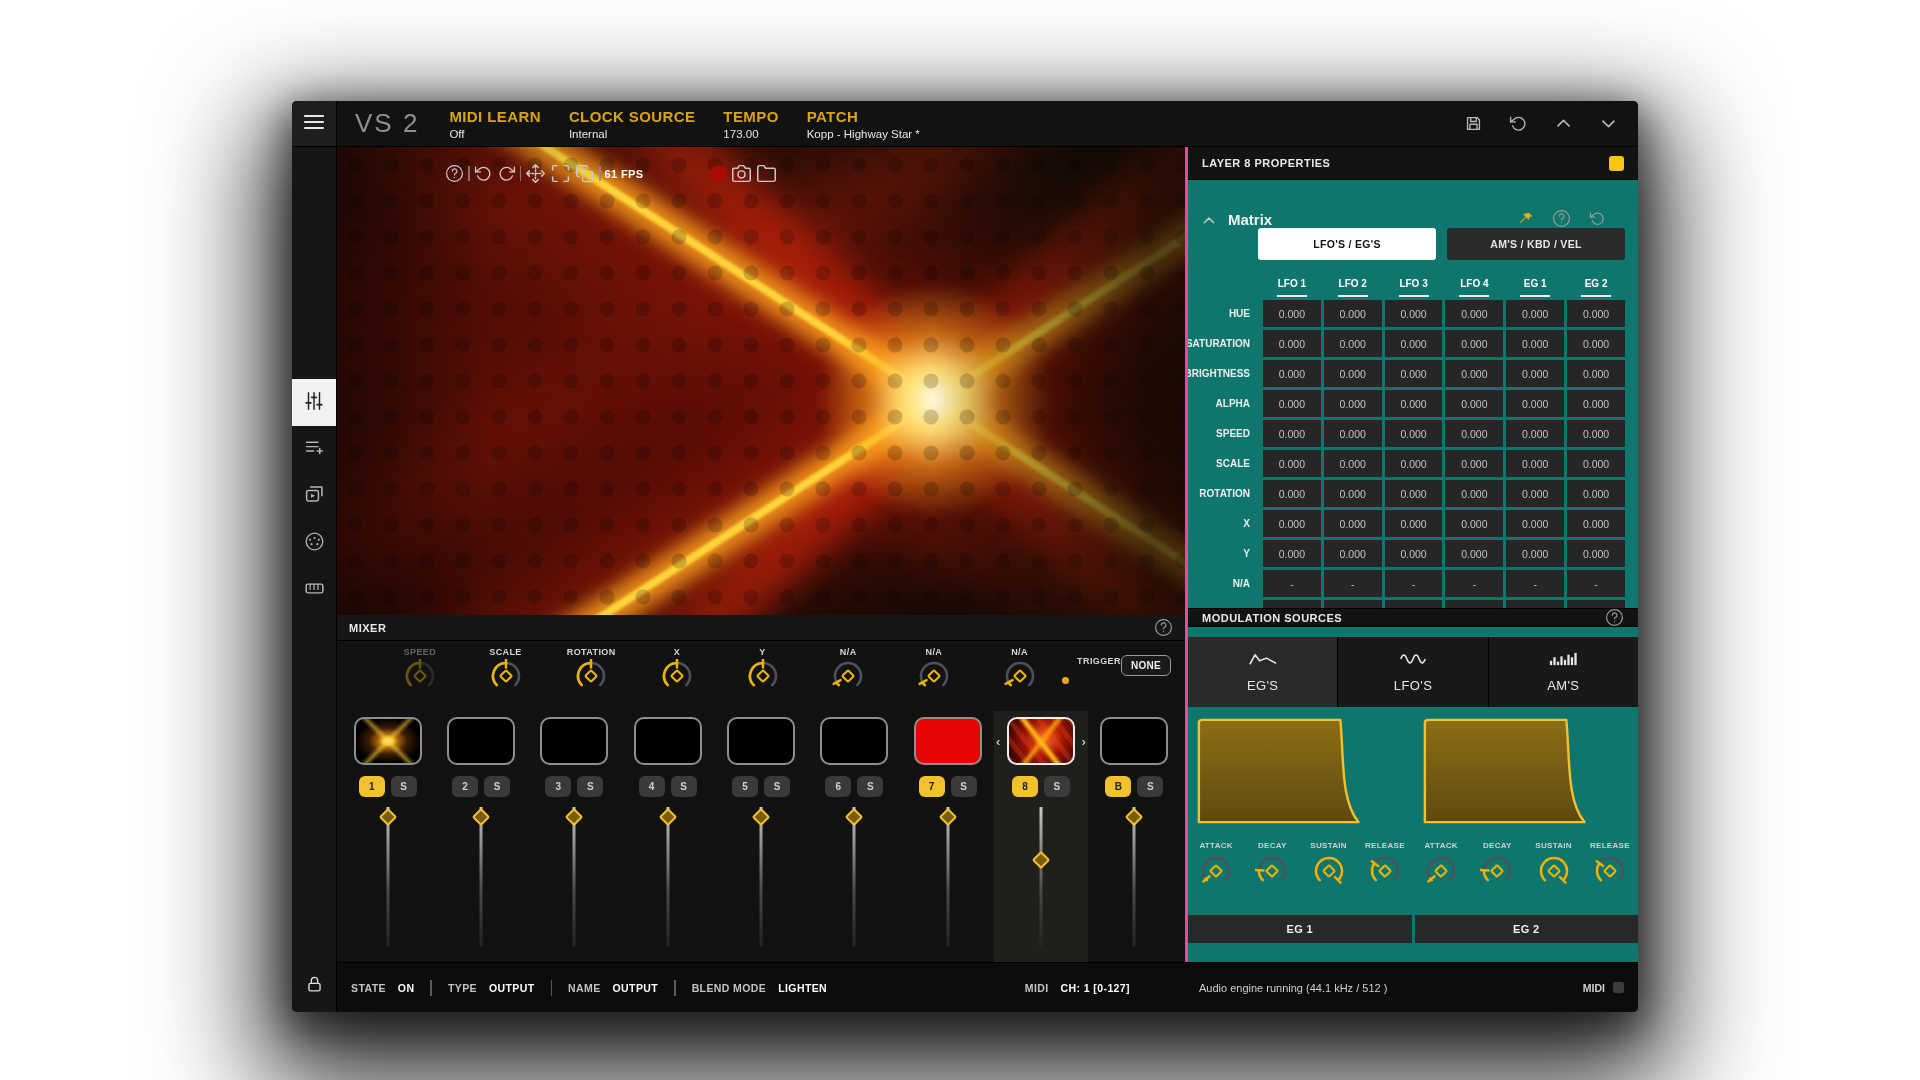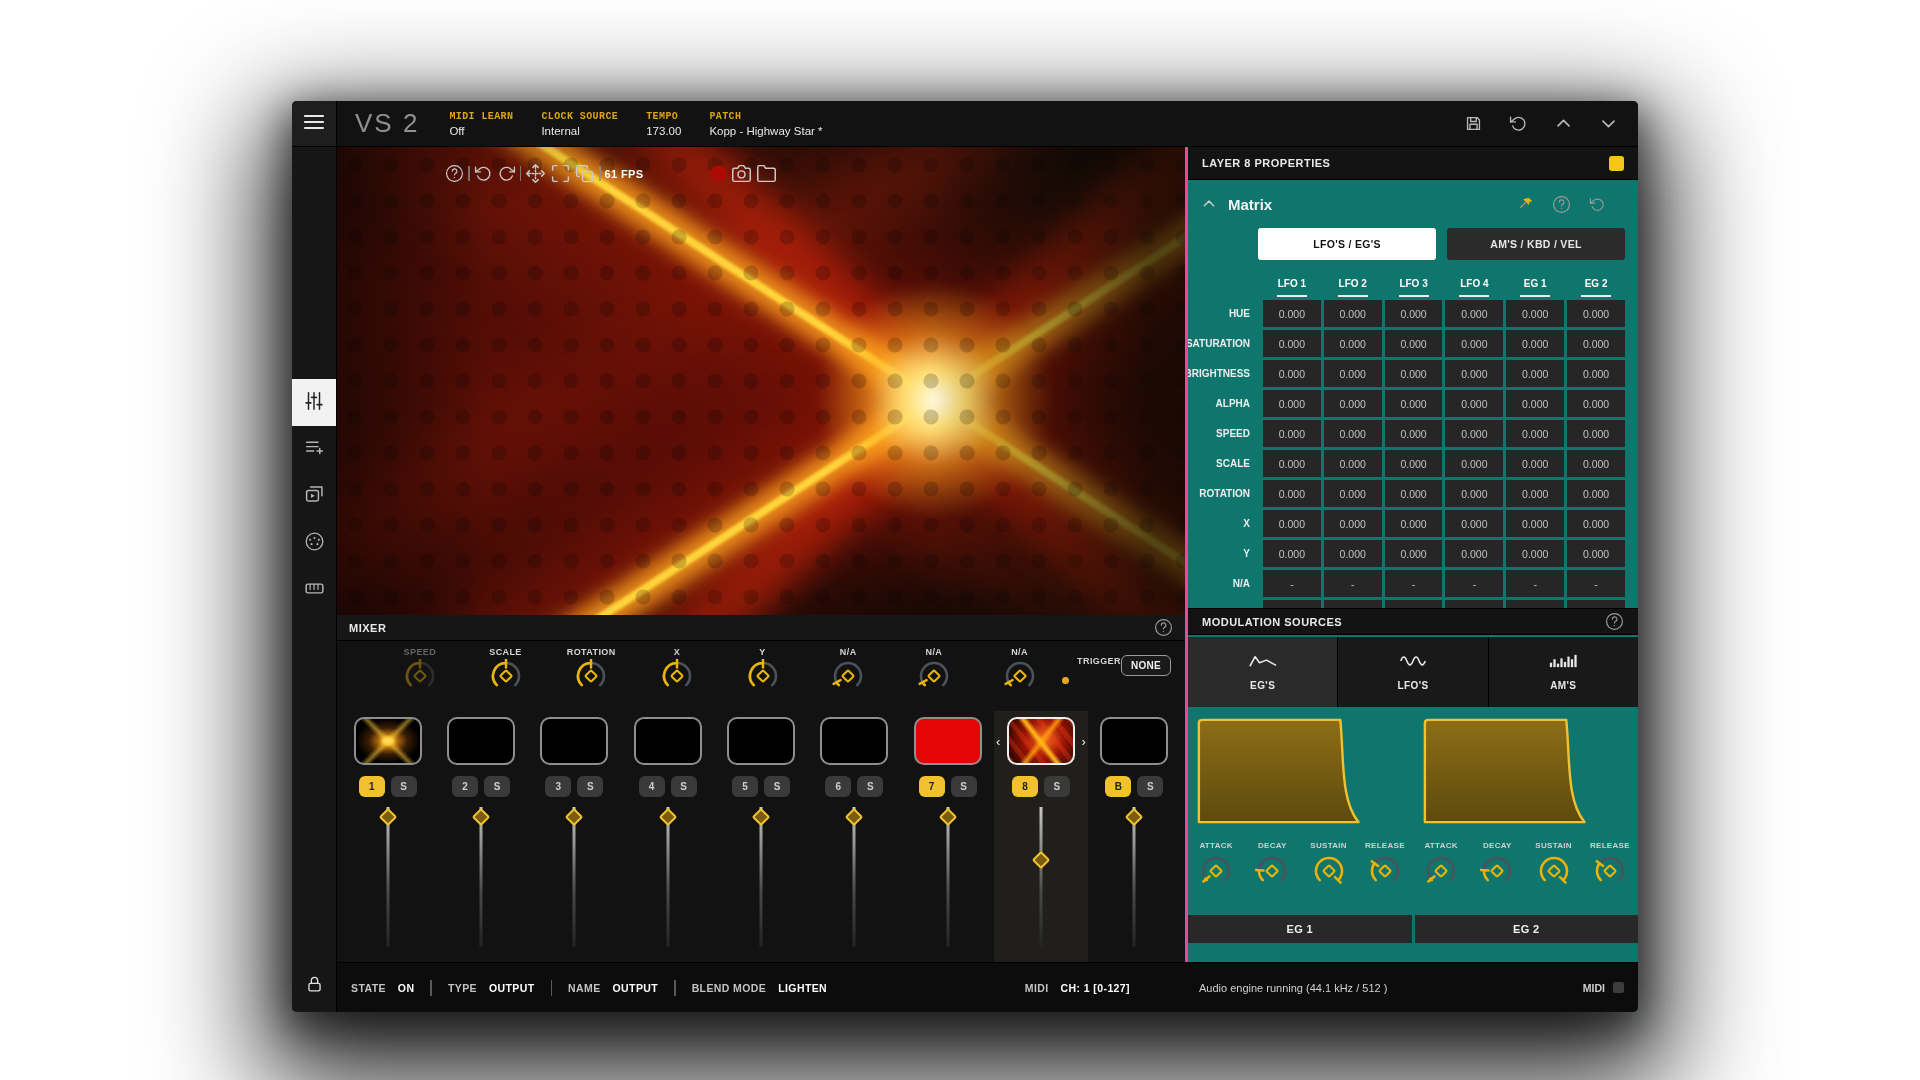--- a/index.html
+++ b/index.html
@@ -6,21 +6,21 @@
     font-family:"Liberation Sans",sans-serif;}
   *{box-sizing:border-box;}
   .window{position:absolute;left:292px;top:101px;width:1346px;height:911px;background:#0d0d0d;
     border-radius:5px;overflow:hidden;color:#ddd;
     box-shadow:0 45px 110px 30px rgba(0,0,0,.8),0 12px 40px 6px rgba(0,0,0,.55);}
   
   .topbar{position:absolute;left:0;top:0;right:0;height:46px;background:#121212;display:flex;align-items:center;border-bottom:1px solid #000;}
   .hamburger-col{width:45px;height:100%;background:#1e1e1e;display:flex;align-items:center;justify-content:center;border-right:1px solid #000;color:#e8e8e8;cursor:pointer;}
   .logo{font-size:26px;color:#8f8f8f;letter-spacing:2px;margin:0 30px 0 18px;font-weight:400;}
   .tb-field{margin-right:28px;}
-  .tb-label{font-size:10px;font-weight:bold;color:#d9a514;letter-spacing:.4px;font-family:Liberation Mono, monospace;}
+  .tb-label{font-size:15px;font-weight:bold;color:#d9a514;letter-spacing:.4px;}
   .tb-value{font-size:11.5px;color:#e8e8e8;margin-top:3px;}
   .tb-icons{margin-left:auto;display:flex;gap:26px;padding-right:20px;color:#b9b9b9;}
   .tb-icons span{display:inline-flex;cursor:pointer;}
   
   .sidebar{position:absolute;left:0;top:46px;width:45px;bottom:0;background:#161616;border-right:1px solid #000;}
   .side-icons{position:absolute;top:232px;left:0;right:0;display:flex;flex-direction:column;}
   .side-item{height:47px;display:flex;align-items:center;justify-content:center;color:#b5b5b5;cursor:pointer;}
   .side-item.active{background:#f2f2f2;color:#222;}
   .side-lock{position:absolute;bottom:14px;left:0;right:0;display:flex;justify-content:center;color:#e0e0e0;cursor:pointer;}
   
@@ -56,49 +56,49 @@
   .vt-div{width:1.5px;height:15px;background:#8b8b8b;opacity:.8;}
   .vt-item{display:inline-flex;align-items:center;cursor:pointer;}
   .vt-fps{font-size:11px;font-weight:bold;color:#fff;letter-spacing:.4px;}
   .vt-spacer{width:58px;}
   
   .right-panel{position:absolute;left:893px;top:46px;width:453px;bottom:0;background:#0f766e;border-left:3px solid #ec4899;}
   .props-bar{position:absolute;left:0;top:0;right:0;height:33px;background:#131313;border-bottom:1px solid #000;
     display:flex;align-items:center;padding:0 14px;}
   .props-title{font-size:11px;font-weight:bold;color:#e9e9e9;letter-spacing:.5px;}
   .props-swatch{margin-left:auto;width:15px;height:15px;border-radius:3px;background:#f5c518;cursor:pointer;}
-  .matrix-head{position:absolute;left:0;top:33px;right:18px;height:48px;display:flex;align-items:center;padding:0 14px;gap:12px;}
+  .matrix-head{position:absolute;left:0;top:33px;right:18px;height:48px;display:flex;align-items:flex-end;padding:0 14px;gap:12px;}
   .mh-chev{color:#cfcfcf;display:inline-flex;cursor:pointer;}
   .mh-title{font-size:15px;font-weight:bold;color:#f2f2f2;}
   .mh-icons{margin-left:auto;display:flex;gap:18px;align-items:center;color:#9a9a9a;}
   .mh-icons span{display:inline-flex;cursor:pointer;}
   .matrix-tabs{position:absolute;left:70px;right:13px;top:81px;height:32px;display:flex;gap:11px;}
   .mtab{flex:1;display:flex;align-items:center;justify-content:center;font-size:10.5px;font-weight:bold;
     border-radius:3px;cursor:pointer;letter-spacing:.3px;}
   .mtab.active{background:#fff;color:#111;}
   .mtab.inactive{background:#2b2b2b;color:#e6e6e6;text-align:center;}
   .matrix-table{position:absolute;left:0;right:13px;top:123px;height:338px;overflow:hidden;
     display:grid;grid-template-columns:72px repeat(6,1fr);grid-auto-rows:27px;gap:3px;}
   .mt-colhead{position:relative;display:flex;align-items:center;justify-content:center;
     font-size:10px;font-weight:bold;color:#fff;}
   .mt-underline{position:absolute;left:50%;transform:translateX(-50%);bottom:0;width:30px;height:2.5px;background:#ededed;}
   .mt-rowlabel{display:flex;align-items:center;justify-content:flex-end;padding-right:10px;
     font-size:10px;font-weight:bold;color:#ededed;white-space:nowrap;}
   .mt-cell{background:#262626;display:flex;align-items:center;justify-content:center;
     font-size:10.5px;color:#c3c3c3;cursor:pointer;}
-  .mod-bar{position:absolute;left:0;top:461px;right:0;height:27px;background:#131313;border-top:1px solid #000;
+  .mod-bar{position:absolute;left:0;top:461px;right:0;height:19px;background:#131313;border-top:1px solid #000;
     border-bottom:1px solid #000;display:flex;align-items:center;padding:0 14px;}
   .mod-title{font-size:11px;font-weight:bold;color:#e9e9e9;letter-spacing:.5px;}
   .mod-help{margin-left:auto;color:#9a9a9a;display:inline-flex;cursor:pointer;}
   .mod-tabs{position:absolute;left:0;top:490px;right:0;height:70px;display:flex;}
   .modtab{flex:1;display:flex;flex-direction:column;align-items:center;justify-content:center;gap:8px;
     background:#191919;border-right:1px solid #000;color:#e8e8e8;cursor:pointer;}
   .modtab:last-child{border-right:none;}
   .modtab.active{background:#2a2a2a;}
-  .modtab-label{font-size:10px;font-weight:bold;letter-spacing:.4px;}
+  .modtab-label{font-size:13px;font-weight:normal;letter-spacing:.4px;}
   .env-row{position:absolute;left:0;top:570px;right:0;height:108px;}
   .env-box{position:absolute;top:0;height:108px;width:172px;}
   .adsr-row{position:absolute;left:0;top:694px;right:0;height:70px;display:flex;}
   .adsr-group{flex:1;display:flex;}
   .adsr-item{flex:1;display:flex;flex-direction:column;align-items:center;}
   .adsr-label{font-size:8px;font-weight:bold;color:#cfcfcf;letter-spacing:.3px;margin-bottom:4px;}
   .eg-buttons{position:absolute;left:0;top:768px;right:0;height:28px;display:flex;gap:3px;}
   .eg-btn{flex:1;background:#282828;display:flex;align-items:center;justify-content:center;
     font-size:11px;font-weight:bold;color:#f0f0f0;cursor:pointer;letter-spacing:.4px;}
   

